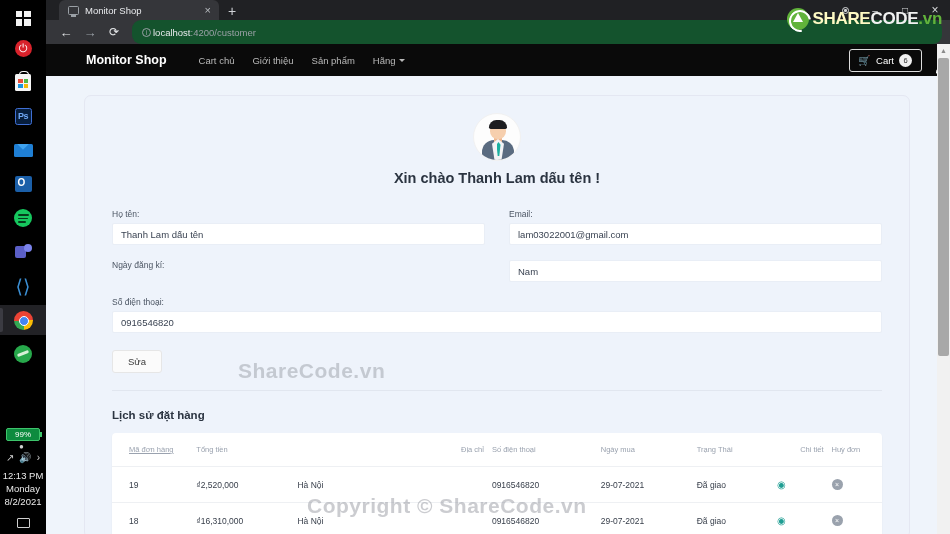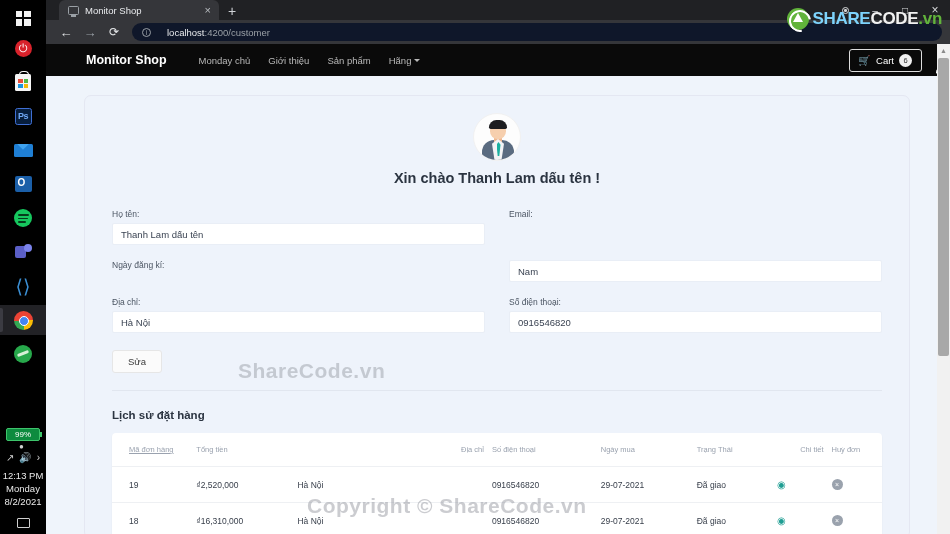--- a/index.html
+++ b/index.html
@@ -117,22 +117,22 @@
     position:relative;}
   .dot-ic::after{content:""; position:absolute; left:1.6px; top:1.6px; width:2.5px;
     height:2.5px; border-radius:50%; background:#d6d8da;}
 
   .omnibar { height:24px; background:#35363a; display:flex; align-items:center;
     padding:0 8px; gap:0; }
   .navbtn { width:24px; height:24px; display:flex; align-items:center;
     justify-content:center; color:#9aa0a6; font-size:13px; }
   .navbtn.on { color:#e2e4e6; }
   .navbtn.reload { font-size:12px; color:#e2e4e6; }
-  .urlbox { flex:1; height:18px; background:#0f172a; border-radius:9px;
-    display:flex; align-items:center; padding:0 10px; gap:16px; margin-left:6px; }
+  .urlbox { flex:1; height:24px; background:#14532d; border-radius:9px;
+    display:flex; align-items:center; padding:0 10px; gap:2px; margin-left:6px; }
   .info-ic { width:9px; height:9px; border:1.1px solid #9aa0a6; border-radius:50%;
     color:#9aa0a6; font-size:7px; display:flex; align-items:center;
     justify-content:center; line-height:1; flex:none;}
   .url { font-size:9.5px; color:#9aa0a6; white-space:nowrap; }
   .url b { color:#e8eaed; font-weight:normal; }
 
   
   .viewport { position:absolute; left:0; top:44px; width:904px; height:490px;
     background:#eff4fb; overflow:hidden; }
 
@@ -225,21 +225,21 @@
   .logo-mark { width:22px; height:22px; border-radius:50%; background:#61b33b;
     position:relative; }
   .logo-mark::after { content:""; position:absolute; left:6px; top:5px;
     width:0; height:0; border-left:5px solid transparent;
     border-right:5px solid transparent; border-bottom:9px solid #fff;}
   .logo-mark::before { content:""; position:absolute; left:2px; top:2px;
     width:18px; height:18px; border-radius:50%; border:2px solid #fff;
     border-right-color:transparent; transform:rotate(35deg);}
   .logo-text { font-size:17px; font-weight:bold; letter-spacing:-.3px;
     font-family:"Liberation Sans", sans-serif; }
-  .lt-share { color:#7dd3fc; } .lt-code { color:#f2f2f2; } .lt-vn { color:#61b33b; }
+  .lt-share { color:#fef9c3; } .lt-code { color:#f2f2f2; } .lt-vn { color:#61b33b; }
 
   
   .sbar { position:absolute; right:0; top:44px; width:13px; height:490px;
     background:#f1f1f1; z-index:30; }
   .sb-up { width:13px; height:13px; background:#f1f1f1; color:#8a8a8a;
     font-size:7px; display:flex; align-items:center; justify-content:center; }
   .sb-thumb { position:absolute; left:1px; top:14px; width:11px; height:298px;
     background:#a8a8a8; border-radius:2px;}
 </style>
 </head>
@@ -342,21 +342,21 @@
         <span class="info-ic">i</span>
         <span class="url"><b>localhost</b><span>:4200/customer</span></span>
       </div>
     </div>
 
     <div class="viewport">
 
       <div class="sitenav">
         <div class="brand">Monitor Shop</div>
         <div class="navlinks">
-          <div class="navlink"><span>Monday chủ</span></div>
+          <div class="navlink"><span>Cart chủ</span></div>
           <div class="navlink"><span>Giới thiệu</span></div>
           <div class="navlink"><span>Sản phẩm</span></div>
           <div class="navlink"><span>Hãng</span><span class="caret"></span></div>
         </div>
         <div class="navright">
           <div class="cartbtn">
             <span class="cart-ic">🛒</span>
             <span>Cart</span>
             <span class="badge">6</span>
           </div>
@@ -381,35 +381,32 @@
           <div class="greet">Xin chào Thanh Lam dấu tên !</div>
 
           <div class="form">
             <div class="frow">
               <div class="fgroup">
                 <label class="flabel">Họ tên:</label>
                 <input class="finput" value="Thanh Lam dấu tên" style="">
               </div>
               <div class="fgroup">
                 <label class="flabel">Email:</label>
+                <input class="finput" value="lam03022001@gmail.com" style="">
               </div>
             </div>
             <div class="frow">
               <div class="fgroup">
                 <label class="flabel">Ngày đăng kí:</label>
               </div>
               <div class="fgroup">
                 <input class="finput" value="Nam" style="">
               </div>
             </div>
             <div class="frow">
-              <div class="fgroup">
-                <label class="flabel">Địa chỉ:</label>
-                <input class="finput" value="Hà Nội" style="">
-              </div>
               <div class="fgroup">
                 <label class="flabel">Số điện thoại:</label>
                 <input class="finput" value="0916546820" style="">
               </div>
             </div>
             <button class="savebtn">Sửa</button>
           </div>
 
           <hr class="divider">
 

